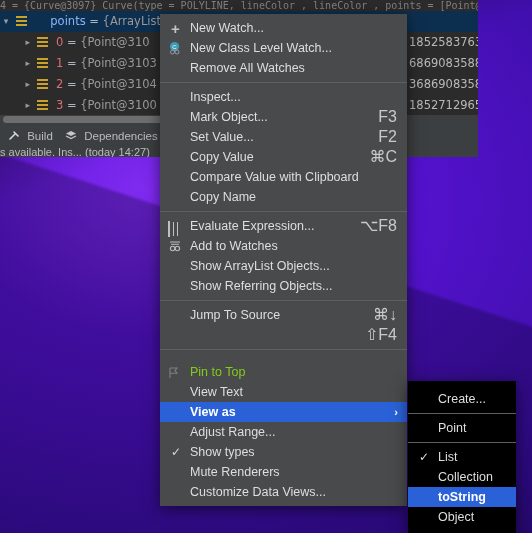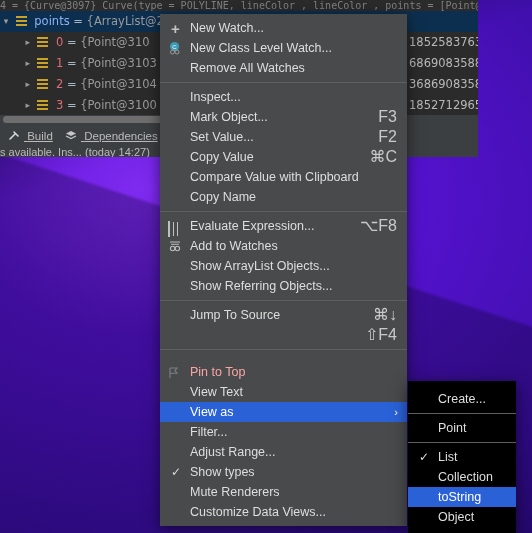--- a/index.html
+++ b/index.html
@@ -30,42 +30,42 @@
     font-family:"DejaVu Sans","Liberation Sans",sans-serif;}
   .row{position:relative;height:21px;line-height:21px;white-space:nowrap;font-size:11.5px;color:#a9b7c6;}
   .row.selected{background:#0d2f4f;}
   .twisty{display:inline-block;width:12px;text-align:center;color:#9a9a9a;font-size:9px;vertical-align:middle;}
   .indent{display:inline-block;}
   .listicon{display:inline-block;width:11px;height:11px;vertical-align:-2px;margin-right:4px;position:relative;}
   .listicon i{position:absolute;left:0;right:0;height:2px;background:#c9a227;display:block;}
   .listicon i:nth-child(1){top:0;}
   .listicon i:nth-child(2){top:4px;}
   .listicon i:nth-child(3){top:8px;}
-  .vname{color:#8ab4f8;}
+  .vname{color:#8ab4f8;margin-left:16px;}
   .vidx{color:#e06c75;}
   .veq{color:#a9b7c6;}
   .vtype{color:#9a9a9a;}
   .vnum{color:#b8b8b8;}
 
   #hscroll{position:absolute;left:3px;top:116px;width:170px;height:7px;background:#6e6e6e;border-radius:4px;}
 
   #ide-toolbar{position:absolute;left:0;top:126px;width:478px;height:21px;background:#3c3f41;
     color:#bbbbbb;font-size:11.5px;line-height:21px;white-space:nowrap;}
-  .tb-item{display:inline-block;margin-left:9px;vertical-align:top;text-decoration:underline;}
+  .tb-item{display:inline-block;margin-left:9px;vertical-align:top;}
   .tb-item .glyph{display:inline-block;margin-right:4px;vertical-align:-1px;}
   #ide-status{position:absolute;left:0;top:146px;width:478px;height:13px;background:#3c3f41;
     color:#bbbbbb;font-size:11px;line-height:13px;white-space:nowrap;overflow:hidden;}
 
   
   #ctx-menu{position:absolute;left:160px;top:14px;width:247px;background:#484a4c;
     box-shadow:0 3px 14px rgba(0,0,0,.55);padding:4px 0;box-sizing:border-box;}
   .mi{position:relative;height:20px;line-height:20px;font-size:12.5px;color:#dedede;
     padding-left:30px;padding-right:10px;white-space:nowrap;box-sizing:border-box;}
-  .mi.disabled{color:#fca5a5;margin-top:12px;}
-  .mi.sel{background:#2a61d6;color:#ffffff;font-weight:normal;}
+  .mi.disabled{color:#84cc16;margin-top:12px;}
+  .mi.sel{background:#2a61d6;color:#ffffff;font-weight:bold;}
   .mi .sc{position:absolute;right:10px;top:0;color:#c9c9c9;font-size:16px;}
   .mi .mico{position:absolute;left:8px;top:3px;width:15px;height:15px;}
   .mi .chk{position:absolute;left:11px;top:0;font-size:12px;color:#dedede;}
   .mi .arrow{position:absolute;right:9px;top:0;font-size:11px;}
   .sep{height:1px;background:#5d5f61;margin:4px 0;}
 
   
   .ico-plus{color:#c4c4c4;font-size:15px;line-height:15px;text-align:center;font-weight:bold;}
   .ico-classwatch{width:14px;height:14px;}
   .ico-grid{width:13px;height:13px;border:1px solid #c0c0c0;box-sizing:border-box;position:relative;margin-top:1px;}
@@ -263,23 +263,20 @@
     <span>Pin to Top</span>
   </div>
   <div class="mi">
     <span>View Text</span>
   </div>
   <div class="mi sel">
     <span>View as</span>
     <span class="arrow">›</span>
   </div>
   <div class="mi">
-    <span>Filter...</span>
-  </div>
-  <div class="mi">
     <span>Adjust Range...</span>
   </div>
   <div class="mi">
     <span class="chk">✓</span>
     <span>Show types</span>
   </div>
   <div class="mi">
     <span>Mute Renderers</span>
   </div>
   <div class="mi">

